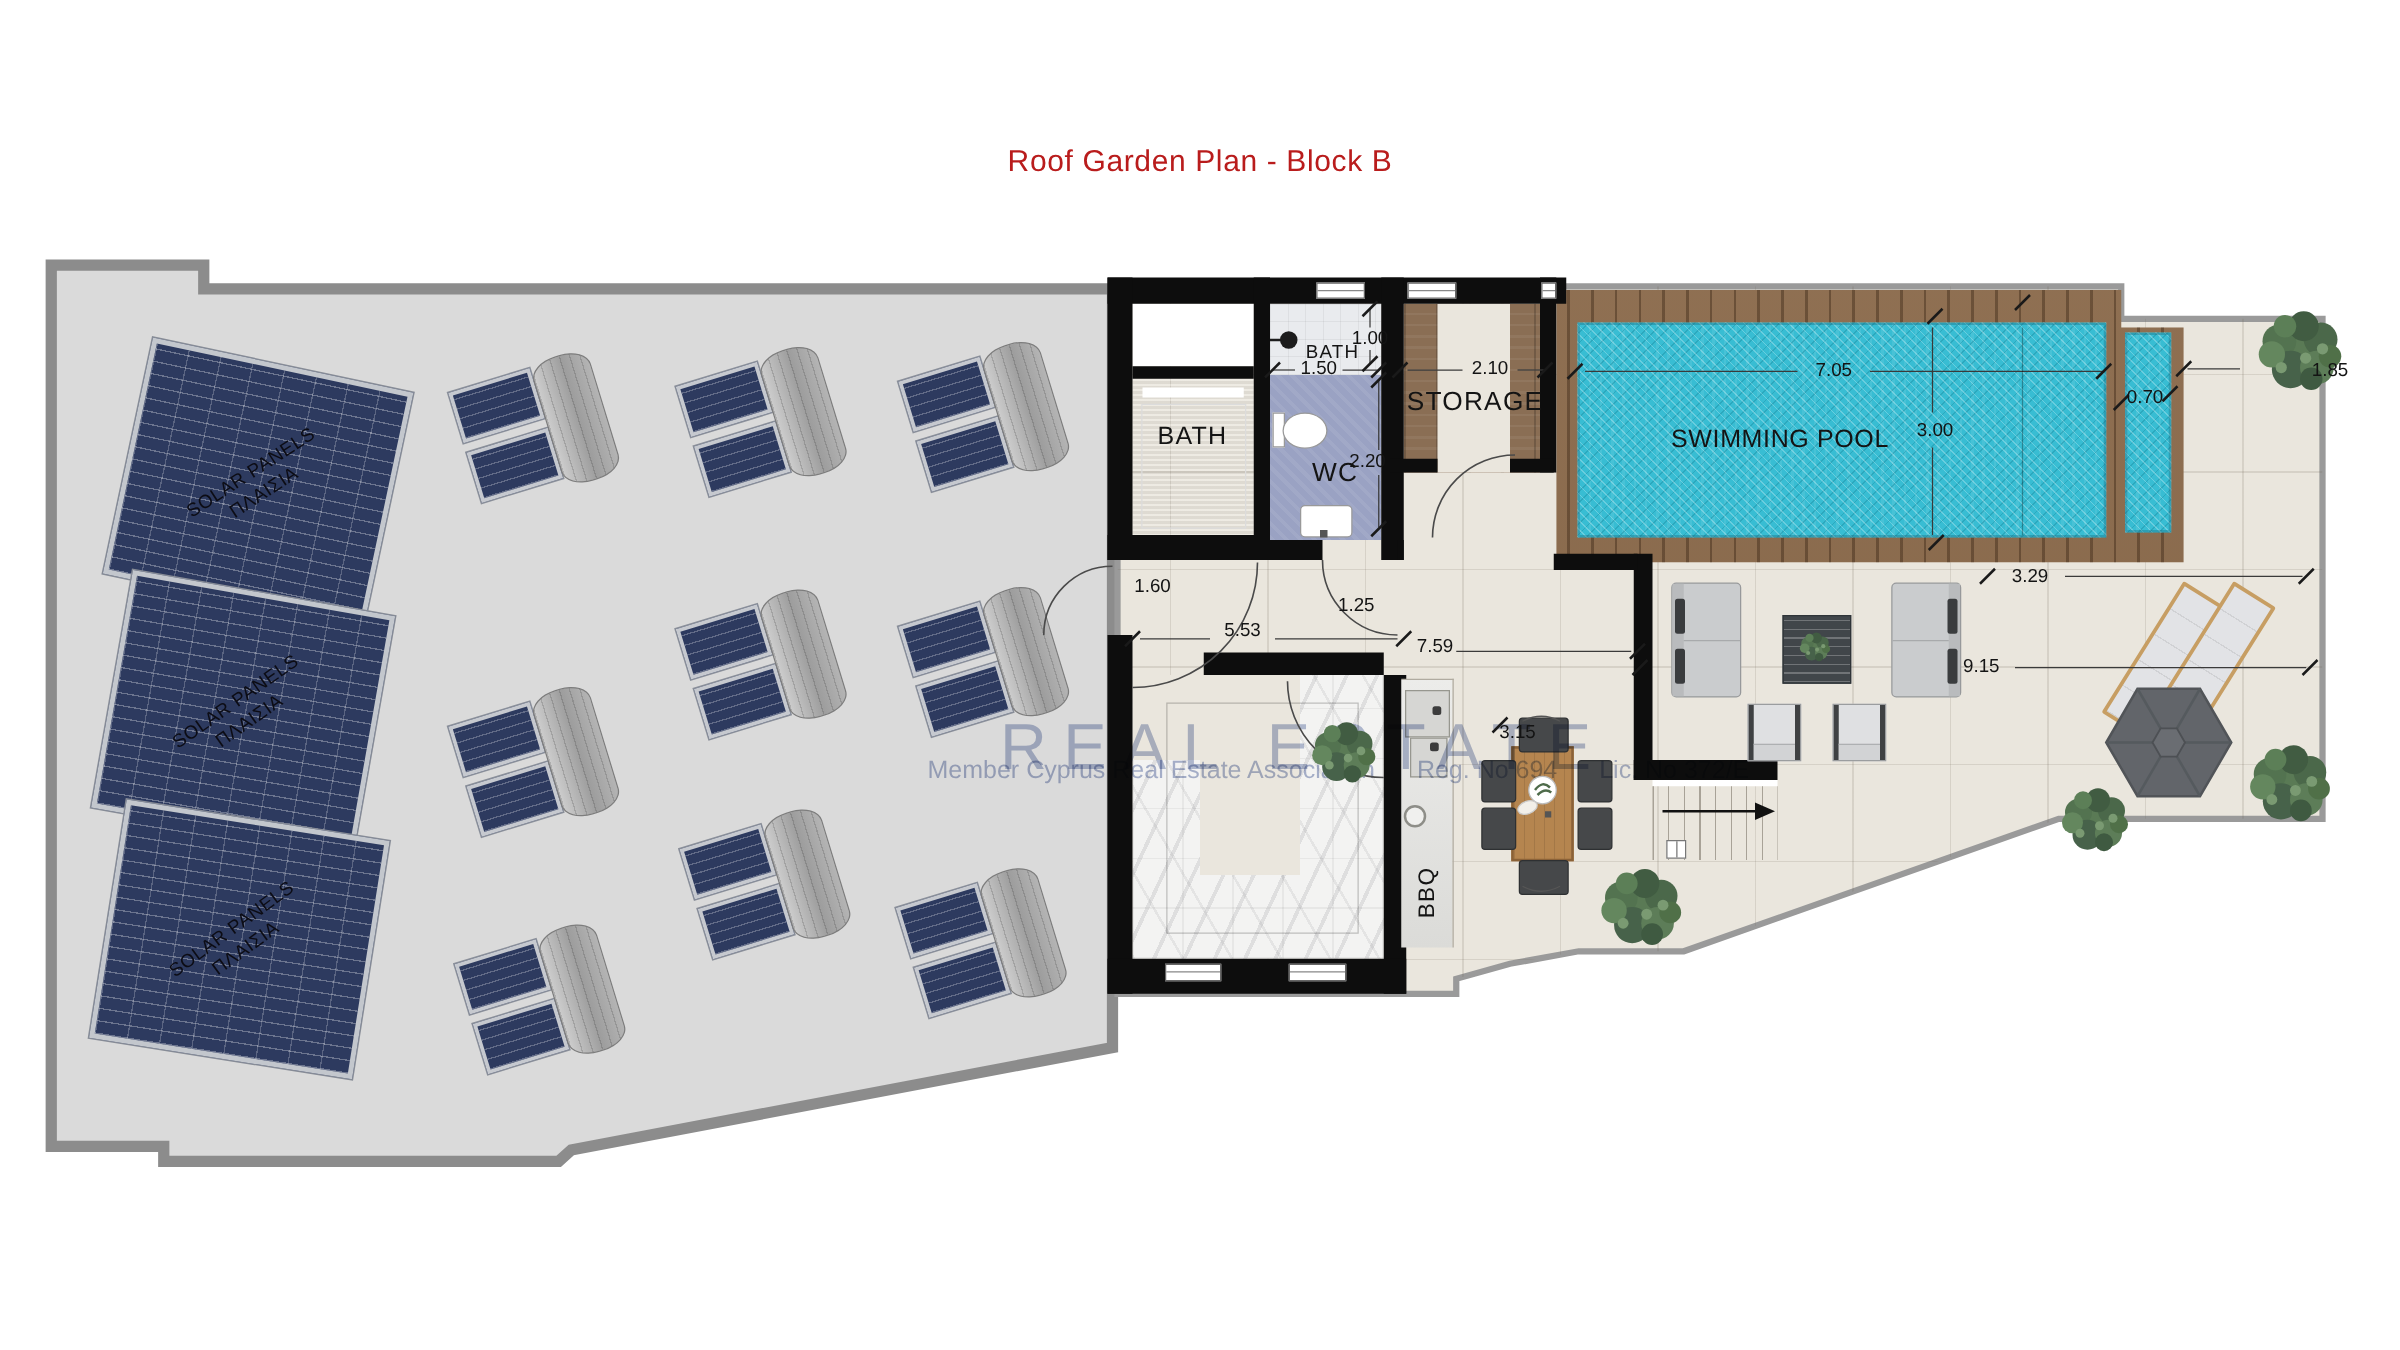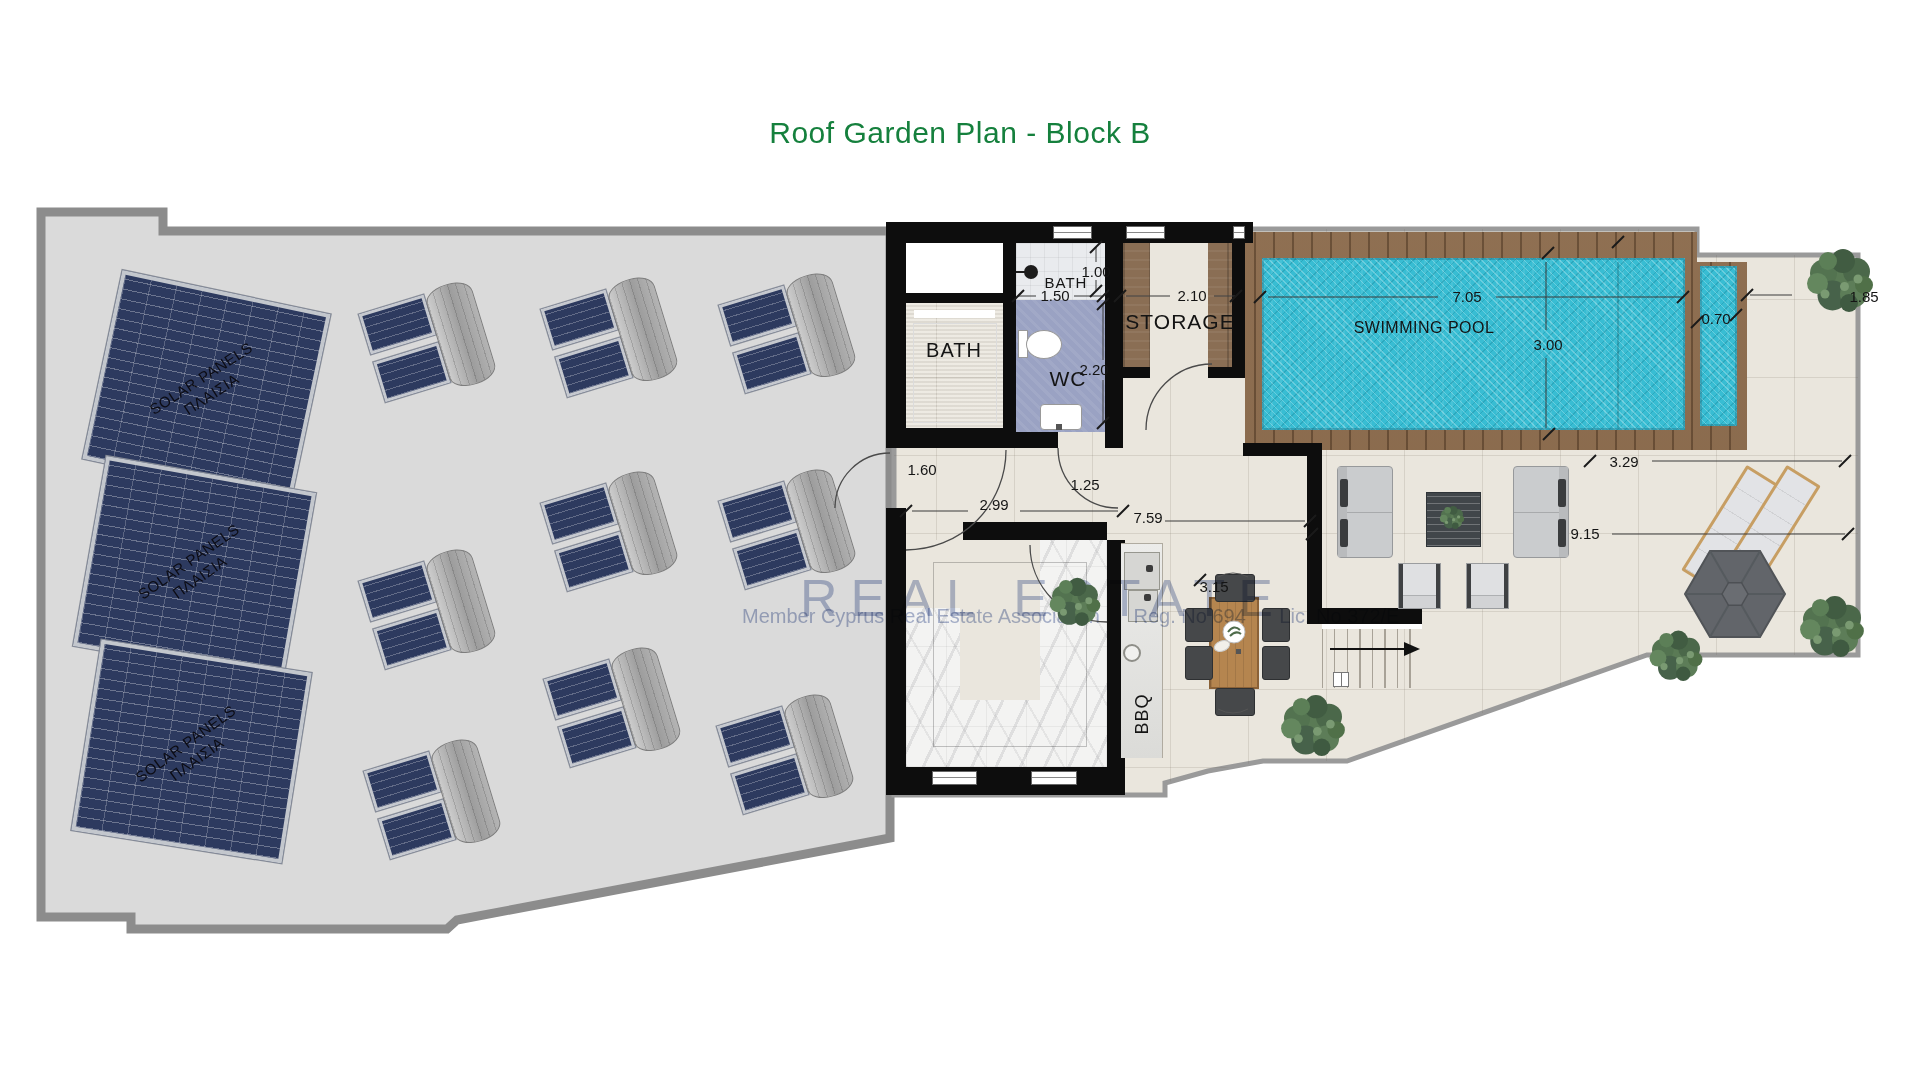--- a/index.html
+++ b/index.html
@@ -4,21 +4,21 @@
 <style>
   html,body{margin:0;padding:0;background:#fff;}
   #canvas{position:relative;width:1920px;height:1080px;background:#ffffff;overflow:hidden;
           font-family:"Liberation Sans", sans-serif;}
   .abs{position:absolute;}
   .wall{position:absolute;background:#0d0d0d;}
   .win{position:absolute;background:#ffffff;border:1px solid #666;box-sizing:border-box;}
   .win:after{content:"";position:absolute;left:0;right:0;top:45%;border-top:1px solid #888;}
   .dim{position:absolute;font-size:15px;color:#141414;transform:translate(-50%,-50%);white-space:nowrap;}
   .room-label{position:absolute;color:#141414;transform:translate(-50%,-50%);white-space:nowrap;letter-spacing:1px;}
-  .title{position:absolute;left:50%;top:116px;transform:translateX(-50%);font-size:30px;color:#15803d;letter-spacing:0.5px;}
+  .title{position:absolute;left:50%;top:116px;transform:translateX(-50%);font-size:24px;color:#b91c1c;letter-spacing:0.5px;}
   
   .solar-array{position:absolute;width:205px;height:185px;background-color:#2d3a5f;
     background-image:repeating-linear-gradient(0deg,rgba(255,255,255,0.30) 0 1px,transparent 1px 10px),
                      repeating-linear-gradient(90deg,rgba(255,255,255,0.22) 0 1px,transparent 1px 26px);
     border:4px solid #c3c7cd;box-shadow:0 0 0 1px #878c96;display:flex;align-items:center;justify-content:center;}
   .solar-array .lbl{transform:rotate(-45deg);text-align:center;font-size:15px;color:#10141f;color:#0c0c14;line-height:1.25;letter-spacing:0.5px;}
   .shu{position:absolute;width:118px;height:96px;}
   .shu .p{position:absolute;left:0;width:62px;height:36px;background:#2d3a5f;border:3px solid #c6c9cf;box-shadow:0 0 0 1px #8a8f99;
     background-image:repeating-linear-gradient(0deg,rgba(255,255,255,0.25) 0 1px,transparent 1px 8px);}
   .shu .p1{top:0;}
@@ -377,32 +377,32 @@
     <use href="#bushdef" transform="translate(1832,628) scale(1.45)"></use>
     <use href="#bushdef" transform="translate(1676,657) scale(1.2)"></use>
     <use href="#bushdef" transform="translate(1313,727) scale(1.45)"></use>
     <use href="#bushdef" transform="translate(1075,603) scale(1.15)"></use>
   </svg>
 
   <div class="room-label" style="left:954px;top:350px;font-size:20px">BATH</div>
   <div class="room-label" style="left:1066px;top:282px;font-size:15px">BATH</div>
   <div class="room-label" style="left:1068px;top:379px;font-size:21px">WC</div>
   <div class="room-label" style="left:1180px;top:322px;font-size:21px">STORAGE</div>
-  <div class="room-label" style="left:1424px;top:328px;font-size:16px;letter-spacing:0.5px">SWIMMING POOL</div>
+  <div class="room-label" style="left:1424px;top:352px;font-size:20px;letter-spacing:0.5px">SWIMMING POOL</div>
   <div class="bbq-label">BBQ</div>
 
   <div class="dim" style="left:1096px;top:271px">1.00</div>
   <div class="dim" style="left:1055px;top:295px">1.50</div>
   <div class="dim" style="left:1094px;top:369px">2.20</div>
   <div class="dim" style="left:1192px;top:295px">2.10</div>
   <div class="dim" style="left:1467px;top:296px">7.05</div>
   <div class="dim" style="left:1548px;top:344px">3.00</div>
   <div class="dim" style="left:1716px;top:318px">0.70</div>
   <div class="dim" style="left:1864px;top:296px">1.85</div>
   <div class="dim" style="left:1624px;top:461px">3.29</div>
   <div class="dim" style="left:1585px;top:533px">9.15</div>
   <div class="dim" style="left:922px;top:469px">1.60</div>
-  <div class="dim" style="left:994px;top:504px">2.99</div>
+  <div class="dim" style="left:994px;top:504px">5.53</div>
   <div class="dim" style="left:1085px;top:484px">1.25</div>
   <div class="dim" style="left:1148px;top:517px">7.59</div>
   <div class="dim" style="left:1214px;top:586px">3.15</div>
 
 </div>
 
 </body></html>

